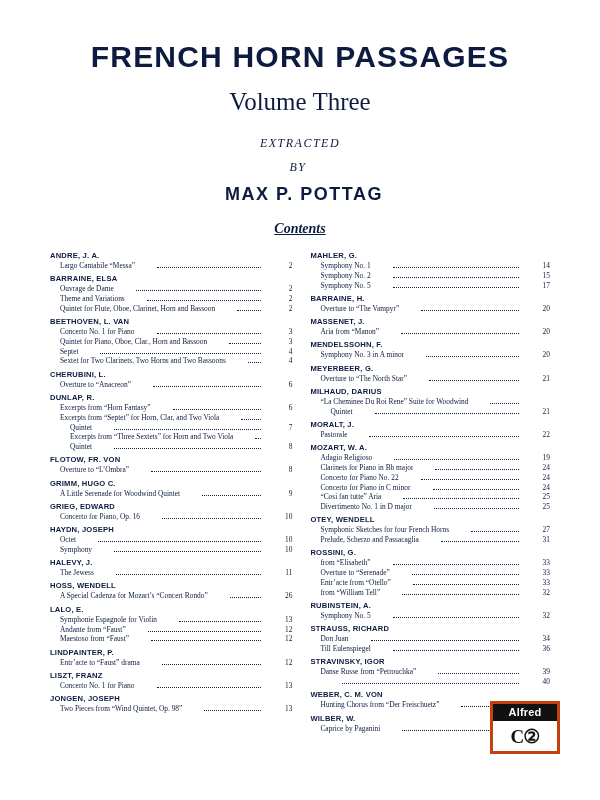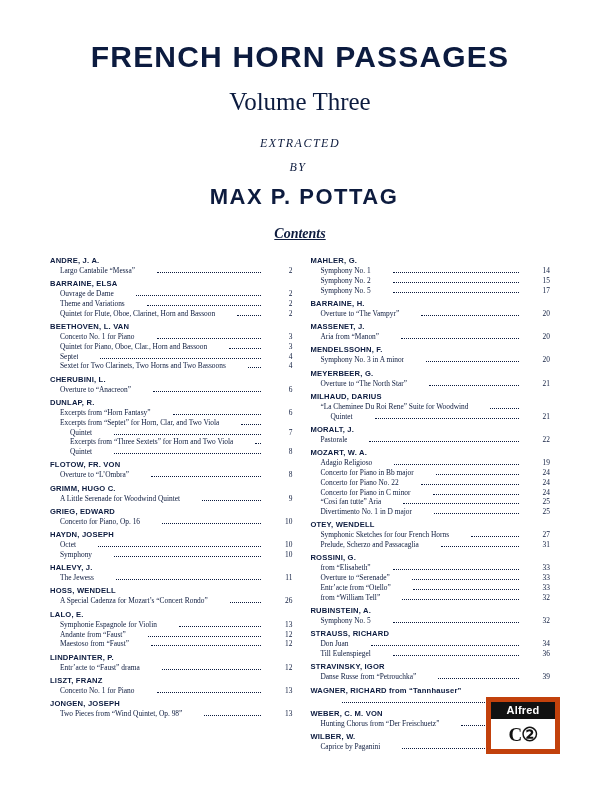--- a/index.html
+++ b/index.html
@@ -50,21 +50,21 @@
   .by {
     font-family: "Liberation Serif", serif;
     font-style: italic;
     font-size: 12px;
     letter-spacing: 1.5px;
     margin: 0 4px 9px 0;
   }
   .author {
     font-family: "Liberation Sans", sans-serif;
     font-weight: bold;
-    font-size: 22px;
+    font-size: 18px;
     letter-spacing: 1.5px;
     margin: 0 0 16px 8px;
   }
   .contents-heading {
     font-family: "Liberation Serif", serif;
     font-style: italic;
     font-weight: bold;
     font-size: 14px;
     margin: 0 0 4px 0;
     text-decoration: underline;
@@ -117,21 +117,21 @@
     text-align: right;
     min-width: 9px;
   }
 
   
   .logo {
     position: absolute;
     right: 40px;
     bottom: 46px;
     width: 64px;
-    border: 5px solid #c2410c;
+    border: 3px solid #c2410c;
     background: #fff;
   }
   .logo-top {
     background: #111;
     color: #fff;
     font-family: "Liberation Sans", sans-serif;
     font-weight: bold;
     font-size: 11px;
     text-align: center;
     padding: 2px 0 3px 0;
@@ -374,21 +374,21 @@
           <span class="dots"></span>
           <span class="pg">22</span>
         </div>
         <div class="composer">MOZART, W. A.</div>
         <div class="sub">
           <span class="t">Adagio Religioso</span>
           <span class="dots"></span>
           <span class="pg">19</span>
         </div>
         <div class="sub">
-          <span class="t">Concerto for Piano in Bb major</span>
+          <span class="t">Clarinets for Piano in Bb major</span>
           <span class="dots"></span>
           <span class="pg">24</span>
         </div>
         <div class="sub">
           <span class="t">Concerto for Piano No. 22</span>
           <span class="dots"></span>
           <span class="pg">24</span>
         </div>
         <div class="sub">
           <span class="t">Concerto for Piano in C minor</span>
@@ -453,21 +453,20 @@
           <span class="t">Till Eulenspiegel</span>
           <span class="dots"></span>
           <span class="pg">36</span>
         </div>
         <div class="composer">STRAVINSKY, IGOR</div>
         <div class="sub">
           <span class="t">Danse Russe from “Petrouchka”</span>
           <span class="dots"></span>
           <span class="pg">39</span>
         </div>
-        <div class="composer">WAGNER, RICHARD from “Tannhauser”</div>
         <div class="sub">
           <span class="t"></span>
           <span class="dots"></span>
           <span class="pg">40</span>
         </div>
         <div class="composer">WEBER, C. M. VON</div>
         <div class="sub">
           <span class="t">Hunting Chorus from “Der Freischuetz”</span>
           <span class="dots"></span>
           <span class="pg">42</span>

